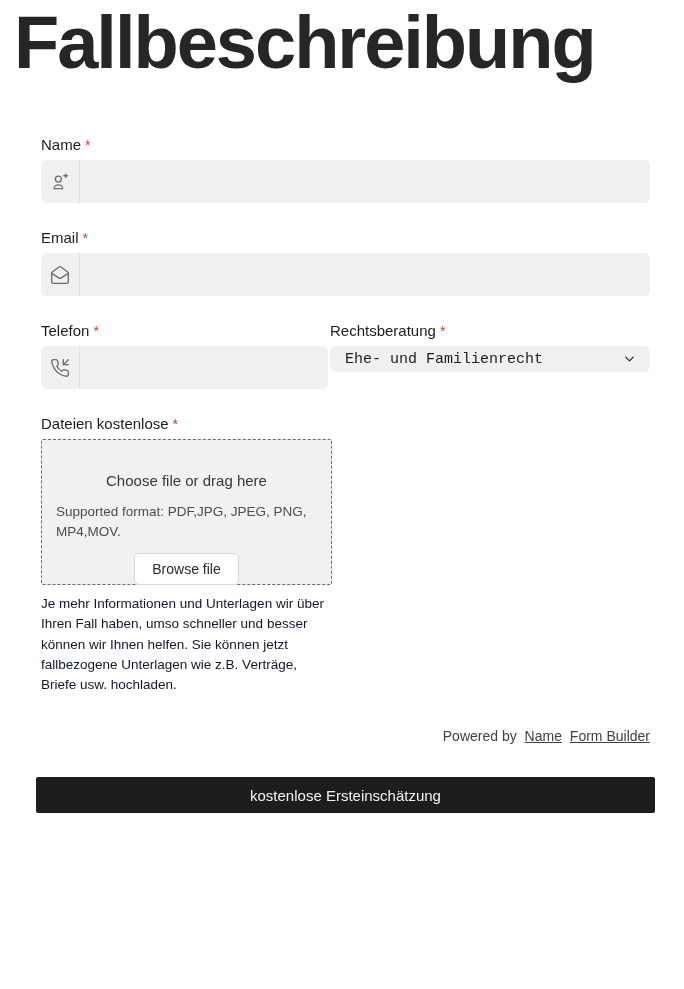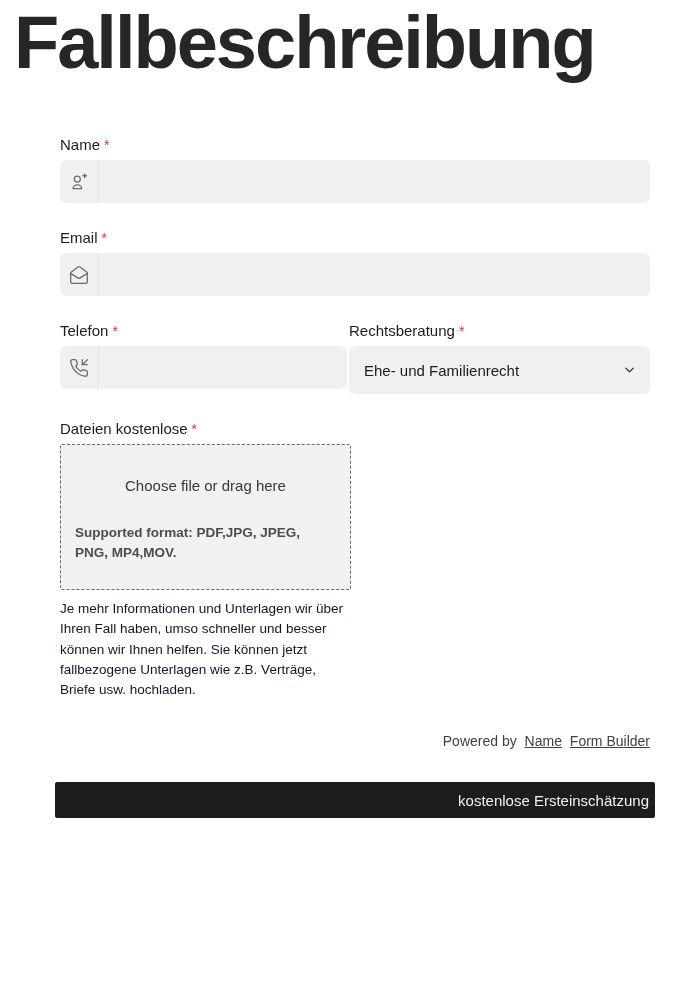--- a/index.html
+++ b/index.html
@@ -12,21 +12,21 @@
   }
   .page-title {
     margin: 0 0 0 14px;
     padding-top: 6px;
     font-size: 74px;
     font-weight: bold;
     letter-spacing: -2px;
     line-height: 1.0;
     color: #262626;
   }
-  .form-wrap { padding: 0 34px 0 60px; margin-top: 56px; }
+  .form-wrap { padding: 0 34px 0 41px; margin-top: 56px; }
 
   .field-group { margin-bottom: 26px; }
   .field-label {
     font-size: 15px;
     color: #1c1c1c;
     margin-bottom: 7px;
     display: block;
   }
   .req { color: #e0342f; margin-left: 4px; font-size: 14px; }
 
@@ -50,27 +50,27 @@
     padding: 0 12px; font-size: 15px; color: #1c1c1c;
     font-family: "Liberation Sans", sans-serif;
   }
 
   .two-col { display: flex; gap: 2px; }
   .col-phone { flex: 0 0 287px; }
   .col-select { flex: 1; min-width: 0; }
 
   .select-shell { position: relative; }
   .select-input {
-    width: 100%; height: 48px;
+    width: 100%; height: 26px;
     background: #f0f0f0;
     border: 0; border-radius: 6px;
     padding: 0 34px 0 15px;
     font-size: 15px; color: #1c1c1c;
     appearance: none; -webkit-appearance: none; -moz-appearance: none;
-    font-family: Liberation Sans, sans-serif;
+    font-family: Liberation Mono, monospace;
     outline: none;
   }
   .select-chevron {
     position: absolute; right: 13px; top: 50%;
     transform: translateY(-50%);
     pointer-events: none; color: #2e2e2e;
   }
   .select-chevron svg { width: 15px; height: 15px; display: block; }
 
   .textarea-input {
@@ -87,25 +87,25 @@
     width: 291px; height: 146px;
     background: #f1f1f1;
     border: 1px dashed #6b6b6b;
     border-radius: 2px;
     padding: 24px 14px 0;
     cursor: pointer;
   }
   .dropzone-title {
     text-align: center;
     font-size: 15px; color: #383838;
-    margin: 8px 0 29px;
+    margin: 8px 0 13px;
   }
   .dropzone-formats {
     font-size: 13.5px; color: #4d4d4d;
-    line-height: 1.45; text-align: left; font-weight: bold;
+    line-height: 1.45; text-align: left;
   }
   .browse-btn {
     display: block; margin: 12px auto 0;
     padding: 7px 17px;
     background: #ffffff;
     border: 1px solid #d6d6d6;
     border-radius: 5px;
     font-size: 14px; color: #2b2b2b;
     font-family: "Liberation Sans", sans-serif;
     cursor: pointer;
@@ -130,21 +130,20 @@
     display: block;
     width: calc(100% + 10px);
     margin: 33px 0 0 -5px;
     height: 36px;
     background: #1d1d1d;
     color: #f2f2f2;
     border: 0; border-radius: 2px;
     font-size: 15px;
     font-family: "Liberation Sans", sans-serif;
     cursor: pointer;
-    text-align: right;
   }
 </style>
 </head>
 <body>
 
 <h1 class="page-title">Fallbeschreibung</h1>
 
 <div class="form-wrap">
 
   <div class="field-group">
@@ -204,20 +203,21 @@
       </div>
     </div>
   </div>
 
 
   <div class="upload-group">
     <label class="field-label"><span>Dateien kostenlose</span><span class="req">*</span></label>
     <div class="dropzone">
       <div class="dropzone-title">Choose file or drag here</div>
       <div class="dropzone-formats">Supported format: PDF,JPG, JPEG, PNG, MP4,MOV.</div>
+      <button class="browse-btn" type="button">Browse file</button>
     </div>
     <p class="upload-helper">Je mehr Informationen und Unterlagen wir über Ihren Fall haben, umso schneller und besser können wir Ihnen helfen. Sie können jetzt fallbezogene Unterlagen wie z.B. Verträge, Briefe usw. hochladen.</p>
   </div>
 
   <div class="powered-by">
     <span>Powered by</span>
     <a href="#">Name</a>
     <a href="#">Form Builder</a>
   </div>
 

